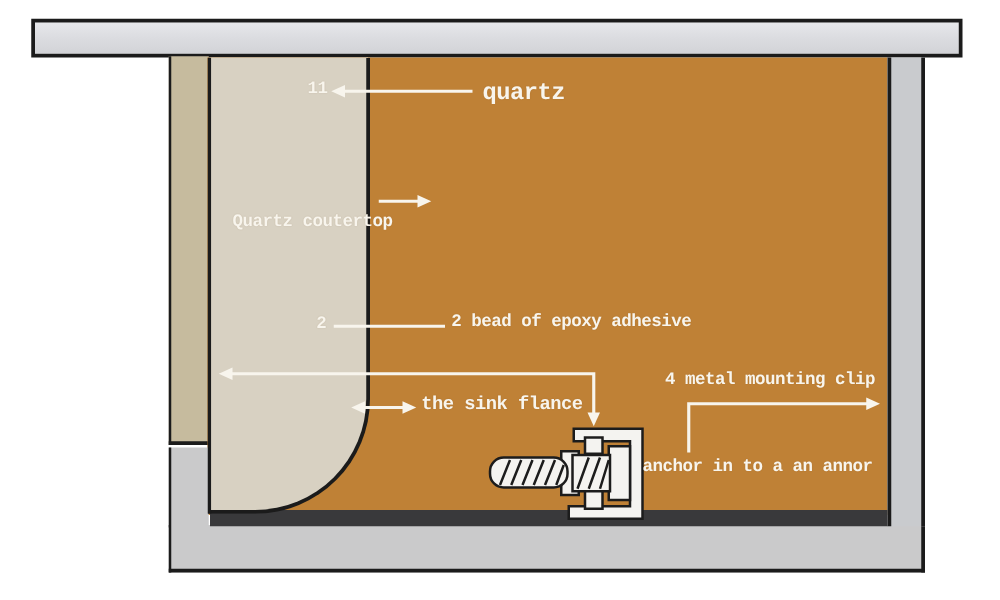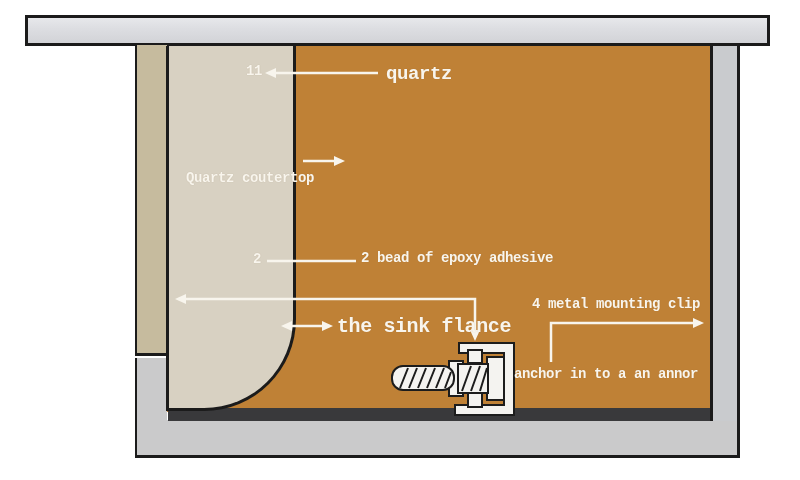--- a/index.html
+++ b/index.html
@@ -49,21 +49,21 @@
   }
   
   .overlay{position:absolute;left:0;top:0;width:800px;height:480px;z-index:5;pointer-events:none;}
   
   .lbl{
     position:absolute;z-index:6;color:#f8f5ed;font-weight:bold;font-size:14px;
     letter-spacing:-0.4px;white-space:nowrap;z-index:6;
     text-shadow:0 0 1px rgba(120,80,30,0.25);
   }
   .lbl-quartz{font-size:19px;}
-  .lbl-flange{font-size:20px;}
+  .lbl-flange{font-size:15px;}
 </style>
 </head>
 <body>
 
 <div class="canvas">
 
   <div class="shape top-rail"></div>
   <div class="shape substrate"></div>
   <div class="shape cabinet"></div>
   <div class="shape seal-strip"></div>

